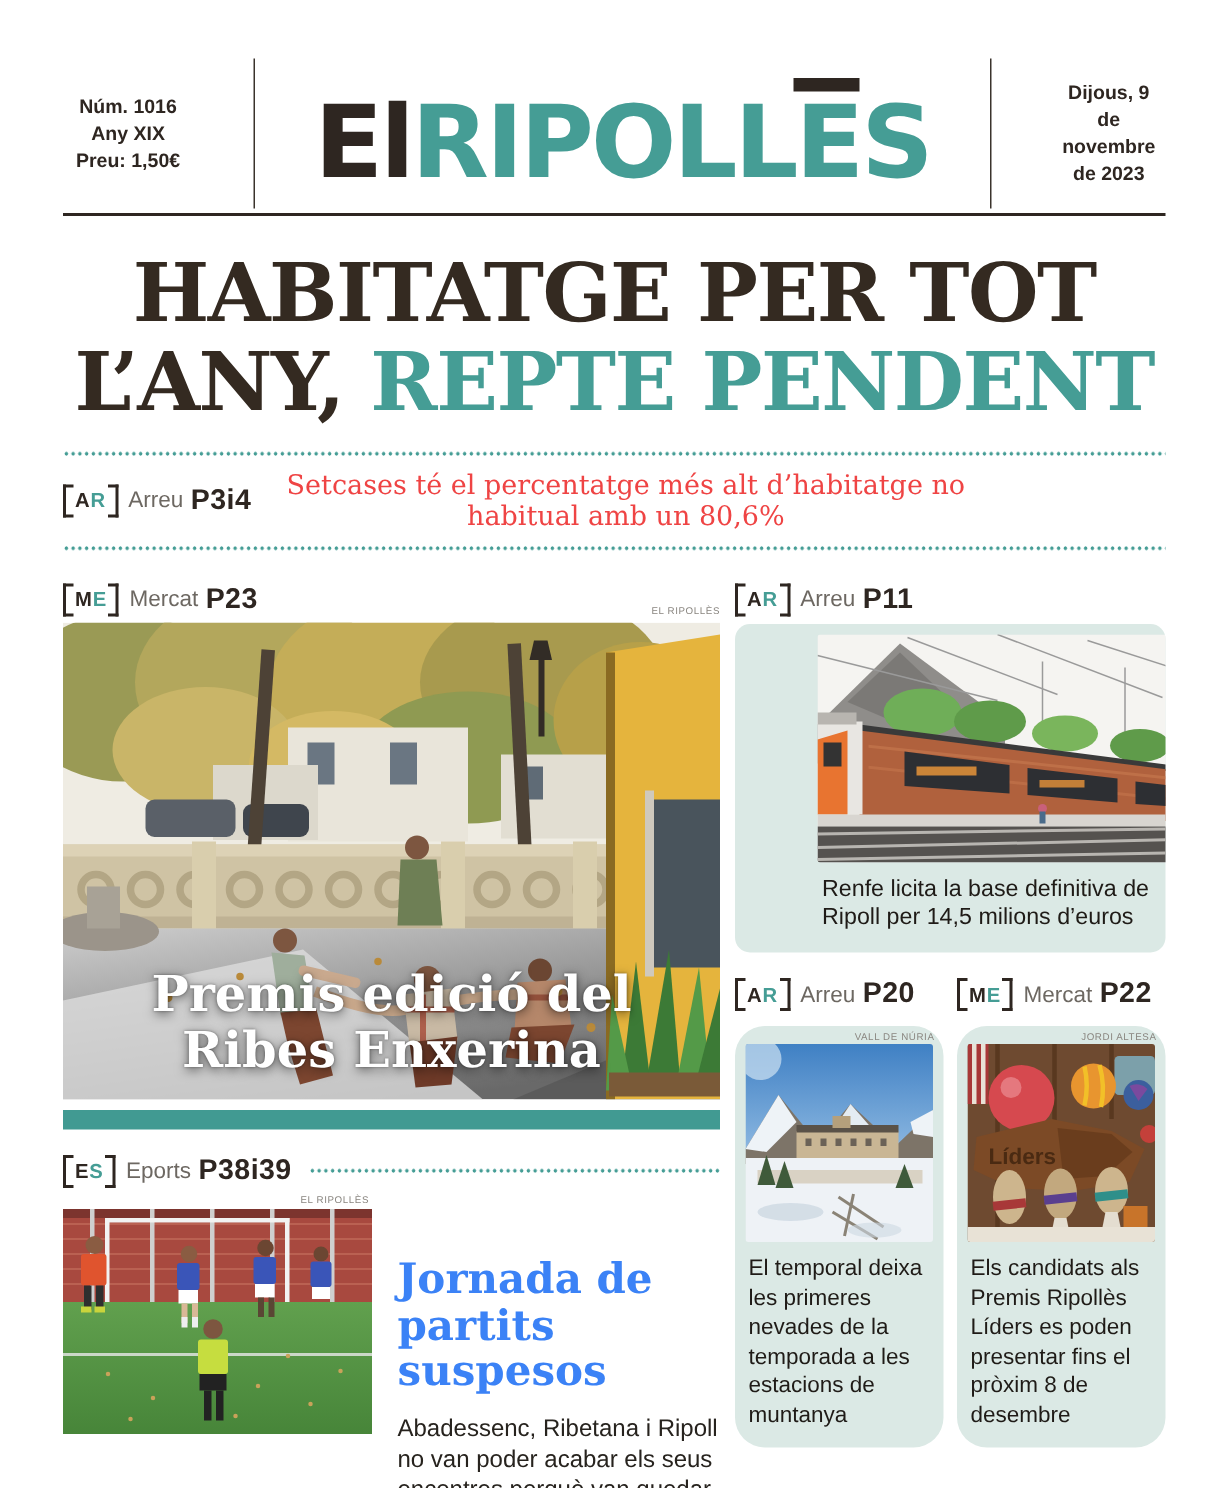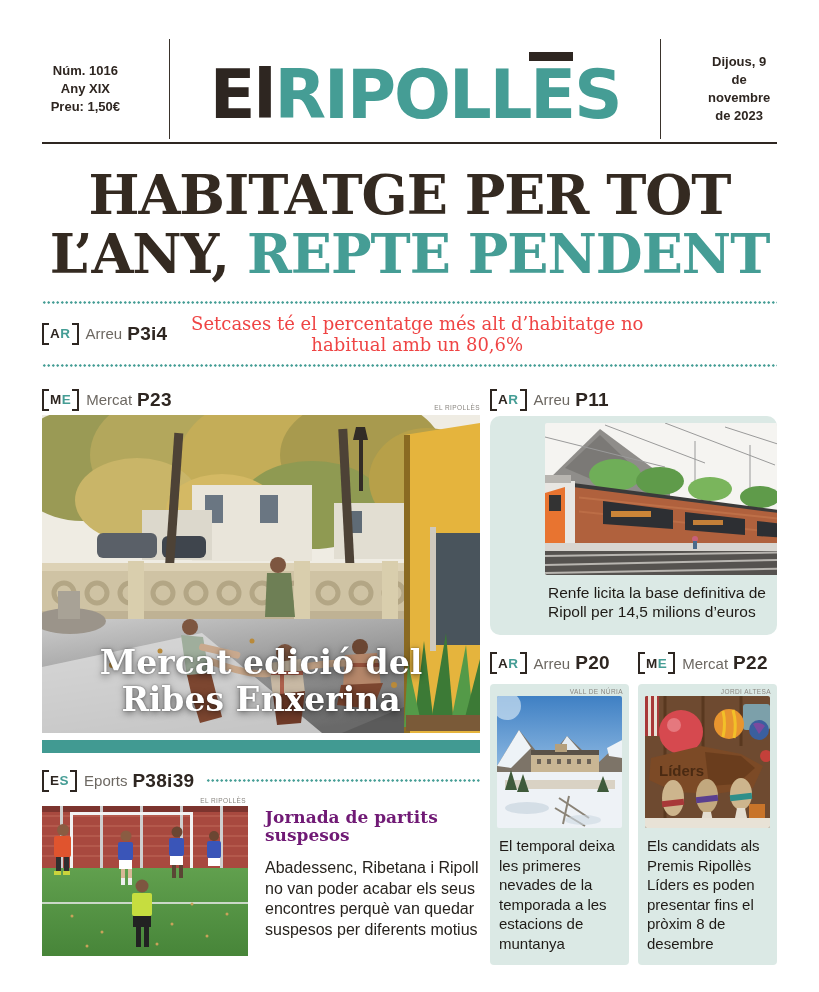--- a/index.html
+++ b/index.html
@@ -68,34 +68,34 @@
 
   .esports-tagrow{display:flex;align-items:center;margin-top:15px;height:26px;gap:12px;}
   .dots-fill{flex:1;height:3px;background-image:radial-gradient(circle,var(--teal) 1.1px,transparent 1.4px);
              background-size:4.5px 3px;background-position:0 50%;background-repeat:repeat-x;}
 
   .esports-row{display:flex;gap:17px;margin-top:12px;}
   .photo-wrap{position:relative;width:206px;height:150px;}
   .photo-wrap .credit{position:absolute;top:-9px;right:2px;}
   .photo-wrap svg{display:block;width:206px;height:150px;}
   .es-text{flex:1;padding-top:2px;}
-  .es-headline{font-family:"DejaVu Serif",serif;font-weight:700;font-size:17px;line-height:1.1;color:#701a75;}
+  .es-headline{font-family:"DejaVu Serif",serif;font-weight:700;font-size:28px;line-height:1.1;color:#3b82f6;margin-top:30px;}
   .es-body{margin-top:13px;font-size:16px;line-height:1.28;color:#27231e;}
 
   
   .card{background:var(--mint);border-radius:10px;overflow:hidden;}
   .card-wide{margin-top:5px;width:287px;padding-left:48px;}
   .card-wide svg{display:block;width:273px;height:152px;margin:7px 7px 0 7px;border-radius:2px;}
   .card-wide .caption{padding:8px 10px 13px 10px;font-size:15.5px;line-height:1.27;color:#1f1b17;}
 
   .tagrow2{display:flex;margin-top:16px;height:24px;}
   .tagrow2 .tag:first-child{width:148px;}
 
   .cards-row{display:flex;gap:9px;margin-top:9px;}
-  .card-sm{width:139px;border-radius:4px;}
+  .card-sm{width:139px;border-radius:20px;}
   .card-sm .credit{display:block;text-align:right;padding:4px 6px 1px 0;}
   .card-sm svg{display:block;width:125px;height:132px;margin:0 7px;border-radius:2px;}
   .card-sm .caption{padding:8px 8px 12px 9px;font-size:15px;line-height:1.3;color:#1f1b17;}
 </style>
 </head>
 <body>
 
 <div class="page">
 
   <header class="masthead">
@@ -246,21 +246,21 @@
           </g>
           <g fill="#b98a3a">
             <circle cx="70" cy="250" r="3"></circle>
               <circle cx="330" cy="246" r="3"></circle>
               <circle cx="352" cy="270" r="3"></circle>
             <circle cx="210" cy="226" r="2.5"></circle>
               <circle cx="118" cy="236" r="2.5"></circle>
           </g>
         </svg>
         <div class="overlay-title">
-          <span>Mercat edició del</span><br>
+          <span>Premis edició del</span><br>
           <span>Ribes Enxerina</span>
         </div>
       </div>
       <div class="teal-bar"></div>
 
       <div class="esports-tagrow">
         <div class="tag">
           <span class="tagbox">
               <span class="lt">E</span>
               <span class="lt t">S</span>

